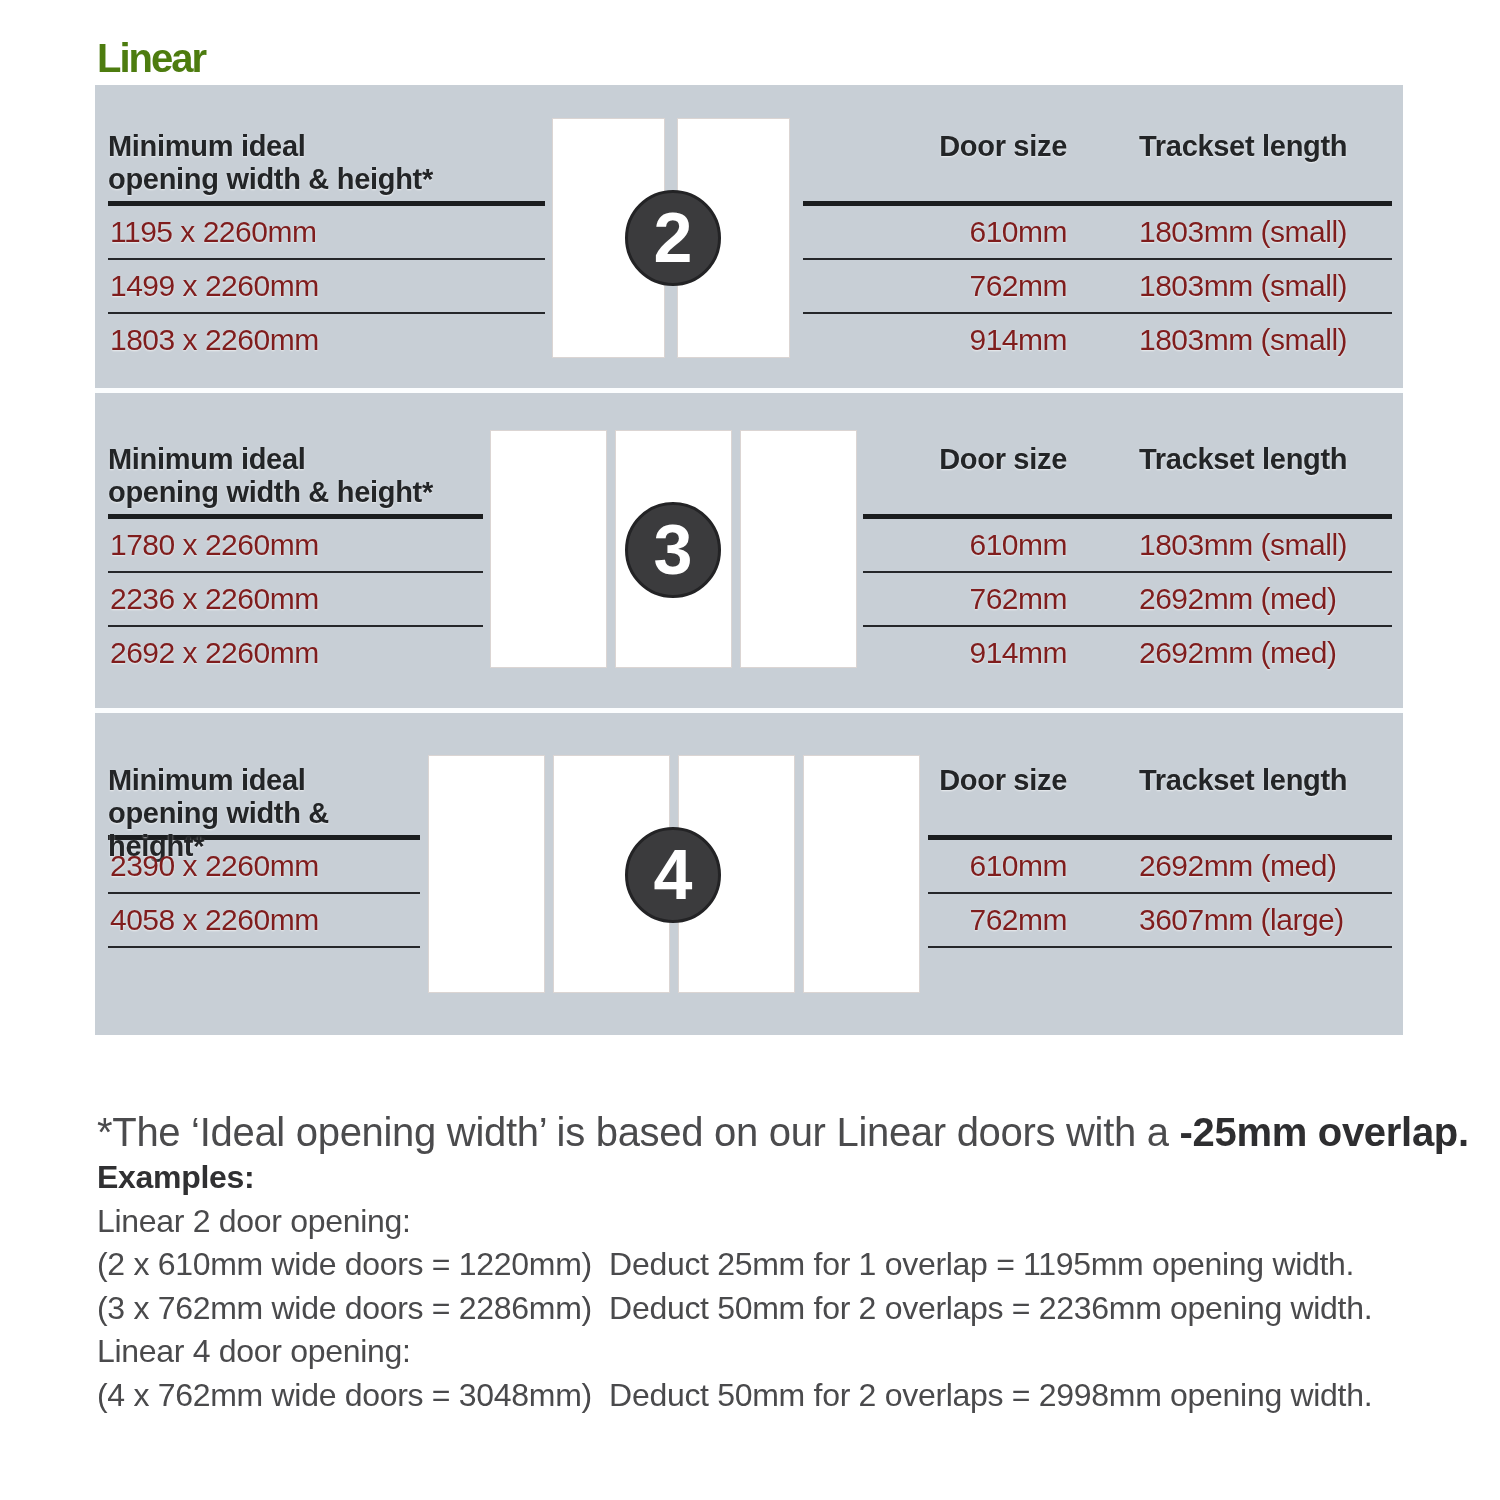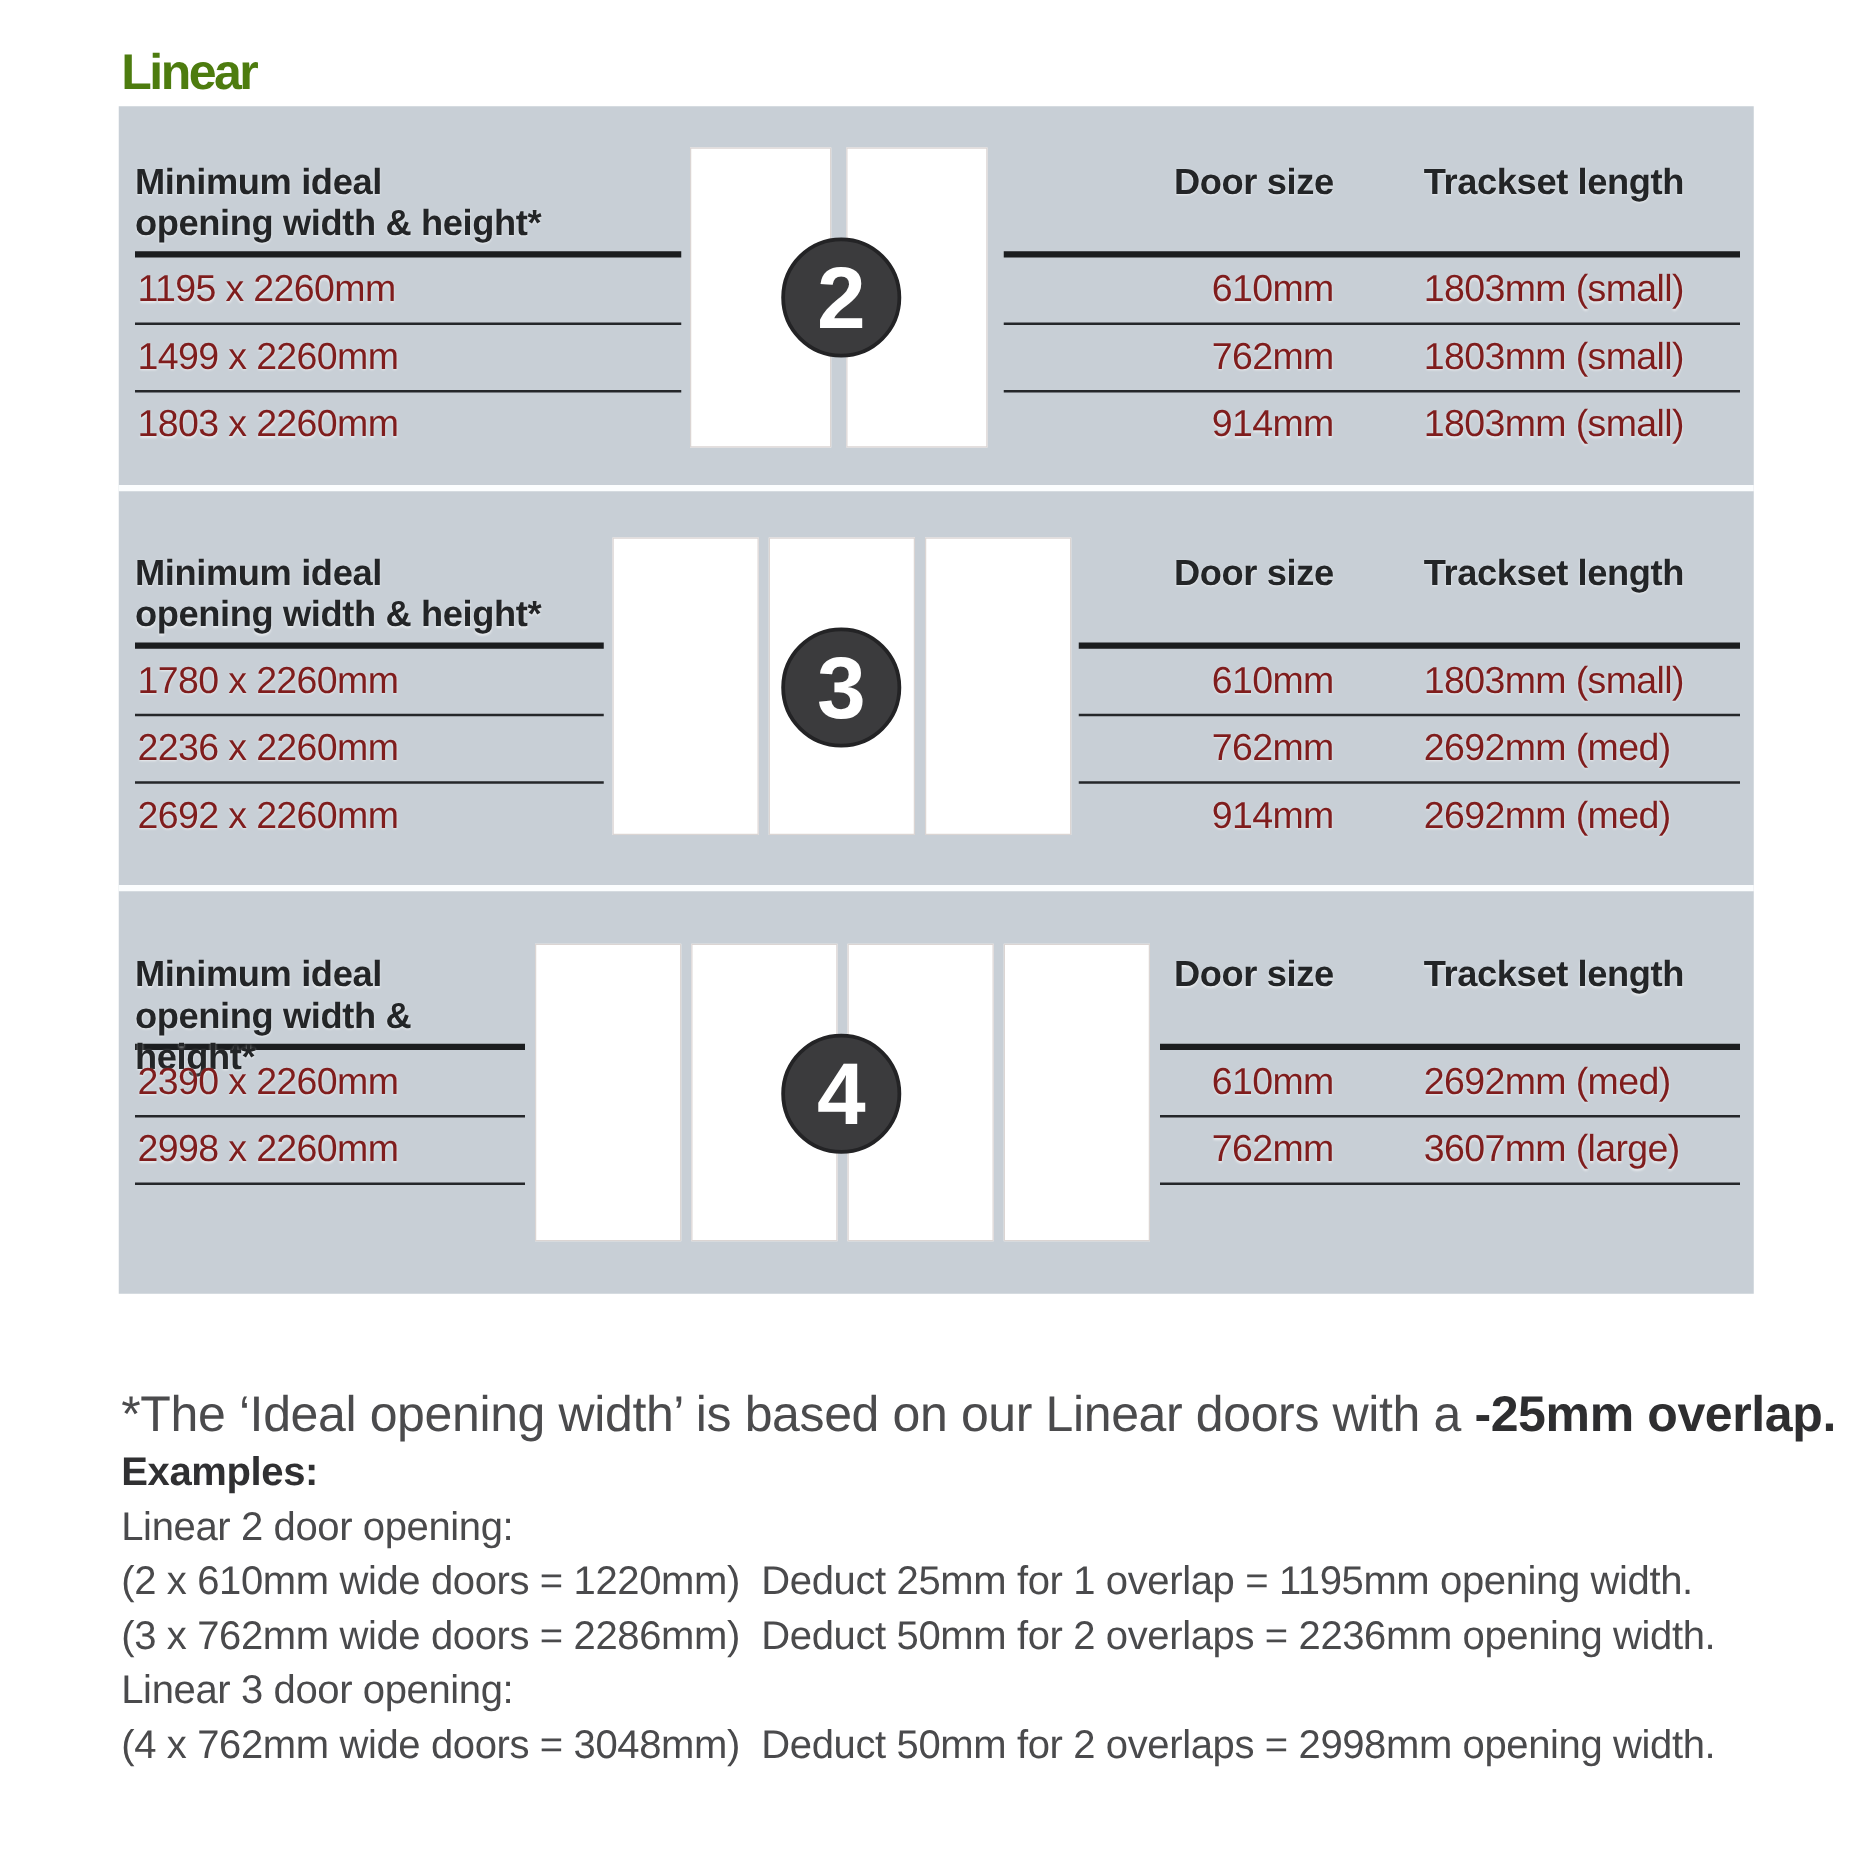--- a/index.html
+++ b/index.html
@@ -171,21 +171,21 @@
 
   <div class="tbl bordered-last s3-l">
     <div class="thead">
       <div>Minimum ideal</div>
       <div>opening width &amp; height*</div>
     </div>
     <div class="row">
         <span class="lcell">2390 x 2260mm</span>
       </div>
     <div class="row">
-        <span class="lcell">2998 x 2260mm</span>
+        <span class="lcell">4058 x 2260mm</span>
       </div>
   </div>
 
   <div class="door d-s3" style="left:333px;"></div>
   <div class="door d-s3" style="left:458px;"></div>
   <div class="door d-s3" style="left:583px;"></div>
   <div class="door d-s3" style="left:708px;"></div>
   <div class="badge b3">4</div>
 
   <div class="tbl bordered-last s3-r">
@@ -205,15 +205,15 @@
 
 </div>
 
 <div class="footnote"><span>*The ‘Ideal opening width’ is based on our Linear doors with a </span><b>-25mm overlap.</b></div>
 
 <div class="examples">
   <div class="ex-head">Examples:</div>
   <div>Linear 2 door opening:</div>
   <div>(2 x 610mm wide doors = 1220mm)  Deduct 25mm for 1 overlap = 1195mm opening width.</div>
   <div>(3 x 762mm wide doors = 2286mm)  Deduct 50mm for 2 overlaps = 2236mm opening width.</div>
-  <div>Linear 3 door opening:</div>
+  <div>Linear 4 door opening:</div>
   <div>(4 x 762mm wide doors = 3048mm)  Deduct 50mm for 2 overlaps = 2998mm opening width.</div>
 </div>
 
 </body></html>

